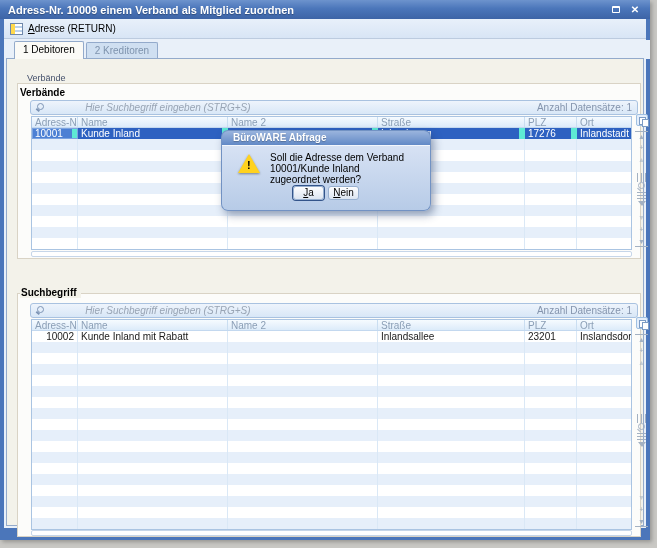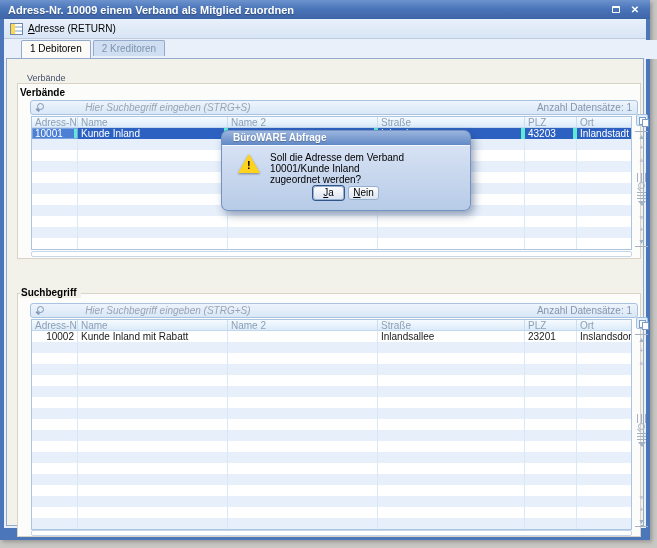--- a/index.html
+++ b/index.html
@@ -28,22 +28,22 @@
   .toolbar { position:absolute; left:0; top:0; width:642px; height:20px;
     background:linear-gradient(180deg,#e8f0fa,#d8e5f5); border-bottom:1px solid #bccbdf;
     display:flex; align-items:center; padding:0 6px; }
   .tool-icon { width:13px; height:12px; margin-right:5px; border:1px solid #7088ab; background:
     linear-gradient(90deg,#ffd94d 0 4px, transparent 4px),
     repeating-linear-gradient(180deg,#fff 0 2px,#bcd2ec 2px 4px); }
   .tool-label { font-size:10px; color:#000; }
   .accel::first-letter { text-decoration:underline; }
   .accel { display:block; }
   
-  .tabbar { position:absolute; left:11px; top:21px; width:642px; height:19px; background:#e9f0f9;
-    display:flex; align-items:flex-start; padding-left:6px; }
+  .tabbar { position:absolute; left:4px; top:21px; width:642px; height:19px; background:#e9f0f9;
+    display:flex; align-items:center; padding-left:6px; }
   .tab { height:16px; padding:2px 8px 0 8px; font-size:10px; border:1px solid #93aacb;
     border-bottom:none; border-radius:2px 2px 0 0; margin-right:2px; }
   .tab.active { background:#fbfaf6; color:#000; height:18px; position:relative; z-index:2; }
   .tab.inactive { background:#cfdff1; color:#7e93ad; }
   
   .panel { position:absolute; left:2px; top:39px; width:638px; height:468px;
     background:#f3f2ea; border:1px solid #93aacb; }
   
   .fieldset { position:absolute; border:1px solid #d9d3c5; background:#fcfcfa; }
   .fs-verbaende { left:13px; top:64px; width:624px; height:176px; }
@@ -73,21 +73,21 @@
   .trow { display:grid; grid-template-columns:46px 150px 150px 147px 52px 1fr; height:11px; }
   .trow > div { border-right:1px solid #dae8f6; padding:0 3px; line-height:11px;
     white-space:nowrap; overflow:hidden; font-size:10px; }
   .trow > div:last-child { border-right:none; }
   .thead { background:linear-gradient(180deg,#f6fbff,#dcebfa); border-bottom:1px solid #c3d8ef;
     color:#8b9fb6; }
   .thead > div { border-right:1px solid #cadef1; }
   .row-light { background:#e6effa; }
   .row-white { background:#fff; }
   .row-selected { background:#2d61c1; color:#fff; }
-  .row-selected > div { border-right:4px solid #5eead4; }
+  .row-selected > div { border-right:6px solid #5eead4; }
   .cell-focus { background:#4c80d4; outline:1px solid #7ba3e0; outline-offset:-1px; }
   .num-right { text-align:right; }
   
   .strip { position:absolute; left:630px; width:15px; display:flex; flex-direction:column;
     align-items:center; }
   .strip1 { top:95px; height:134px; } .strip2 { top:298px; height:211px; }
   .copy-icon { width:12px; height:12px; border:1px solid #9fc0e2; background:#e4eefb;
     border-radius:2px; position:relative; margin-bottom:4px; }
   .copy-icon::before { content:""; position:absolute; left:2px; top:2px; width:5px; height:6px;
     border:1px solid #7d9cc4; background:#fff; }
@@ -109,21 +109,21 @@
   .sort-glyph { width:9px; height:9px; margin:0 auto;
     background:repeating-linear-gradient(180deg,#a3b1c2 0 1px,transparent 1px 3px); }
   .filter-glyph { width:0; height:0; margin:0 auto;
     border-left:4px solid transparent; border-right:4px solid transparent;
     border-top:5px solid #a3b1c2; }
   
   .hbar { position:absolute; left:27px; width:601px; height:6px; background:#fff;
     border:1px solid #c6d6e9; border-radius:2px; }
   .hb1 { top:232px; } .hb2 { top:511px; }
   
-  .dialog { position:absolute; left:221px; top:130px; width:250px; z-index:10;
+  .dialog { position:absolute; left:221px; top:130px; width:210px; z-index:10;
     border-radius:7px; box-shadow:3px 4px 8px rgba(40,60,100,.45); }
   .dlg-title { height:15px; border-radius:7px 7px 0 0;
     background:linear-gradient(180deg,#9ab4dd,#6289c6);
     border:1px solid #7292c3; border-bottom:none;
     color:#fff; font-weight:bold; font-size:10px; line-height:14px; padding:0 11px;
     text-shadow:0 1px 1px rgba(0,0,0,.25); }
   .dlg-body { height:66px; border-radius:0 0 7px 7px;
     background:linear-gradient(180deg,#d7e2f4,#b7cbe7);
     border:1px solid #7292c3; border-top:none; position:relative;
     box-shadow:inset 0 1px 0 rgba(255,255,255,.7); }
@@ -189,21 +189,21 @@
         <div>Name 2</div>
         <div>Straße</div>
         <div>PLZ</div>
         <div>Ort</div>
       </div>
       <div class="trow row-selected">
         <div class="cell-focus">10001</div>
         <div>Kunde Inland</div>
         <div></div>
         <div>Inlandsweg</div>
-        <div>43203</div>
+        <div>17276</div>
         <div>Inlandstadt</div>
       </div>
       <div id="fill1">
           <div class="trow row-light">
             <div></div>
             <div></div>
             <div></div>
             <div></div>
             <div></div>
             <div></div>

